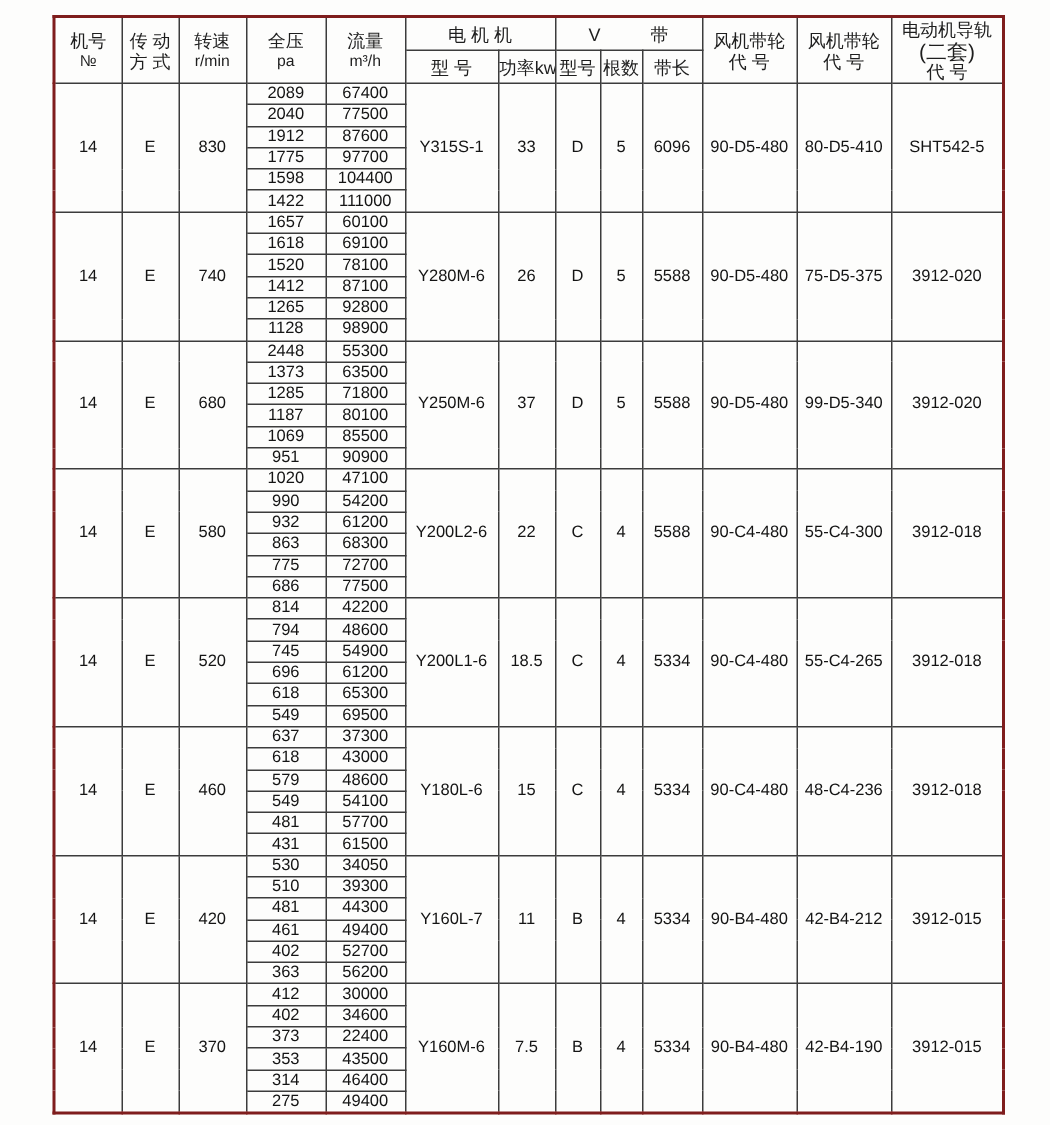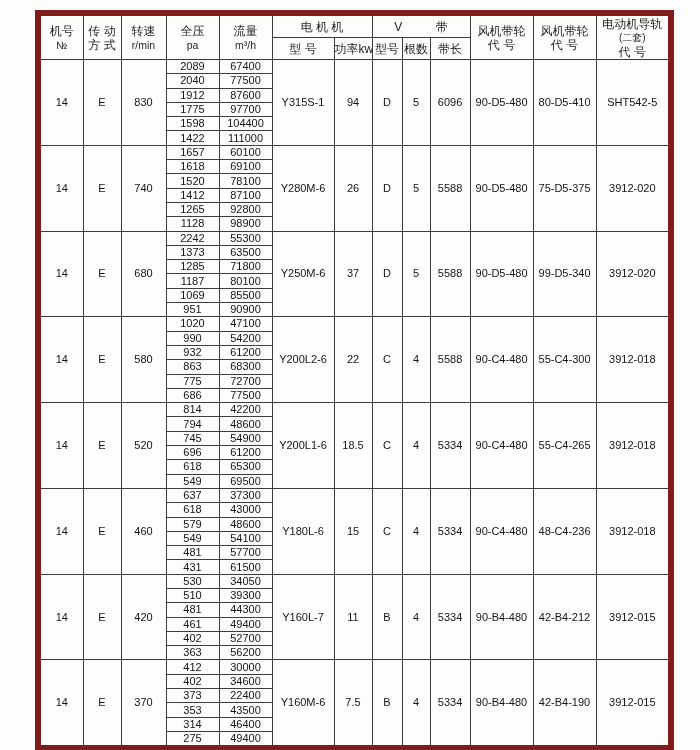--- a/index.html
+++ b/index.html
@@ -9,21 +9,21 @@
     font-family:"Liberation Sans","DejaVu Sans",sans-serif;
     color:#1e1e1e;
     position:relative;
     overflow:hidden;
   }
   table.spec{
     position:absolute;left:35px;top:10px;
     width:633px;
     border-collapse:collapse;
     table-layout:fixed;
-    border:6px solid #7f1d1d;
+    border:2px solid #7f1d1d;
   }
   .spec th,.spec td{
     border:1px solid #3c3c3c;
     text-align:center;
     vertical-align:middle;
     padding:0;
     font-weight:normal;
     overflow:hidden;
     white-space:nowrap;
   }
@@ -34,21 +34,21 @@
   }
   .spec thead th .sub{font-size:10.5px;}
   .spec tbody td{
     font-size:11px;
     height:13.3px;
     line-height:13px;
     color:#141414;
   }
   th.vbelt-group span{word-spacing:30px;}
   th.rail-head{font-size:10.5px;line-height:12px;}
-  th.rail-head .l2{font-size:10px;text-align:center;}
+  th.rail-head .l2{font-size:14px;text-align:center;}
   .hdr2{line-height:13px;}
 </style>
 </head>
 <body>
 
 <table class="spec">
   <colgroup>
     <col style="width:45px">
       <col style="width:38px">
       <col style="width:45px">
@@ -112,21 +112,21 @@
     </tr>
   </thead>
   <tbody id="spec-body">
       <tr>
         <td rowspan="6">14</td>
         <td rowspan="6">E</td>
         <td rowspan="6">830</td>
         <td>2089</td>
         <td>67400</td>
         <td rowspan="6">Y315S-1</td>
-        <td rowspan="6">94</td>
+        <td rowspan="6">33</td>
         <td rowspan="6">D</td>
         <td rowspan="6">5</td>
         <td rowspan="6">6096</td>
         <td rowspan="6">90-D5-480</td>
         <td rowspan="6">80-D5-410</td>
         <td rowspan="6">SHT542-5</td>
       </tr>
       <tr>
         <td>2040</td>
         <td>77500</td>
@@ -179,21 +179,21 @@
         <td>92800</td>
       </tr>
       <tr>
         <td>1128</td>
         <td>98900</td>
       </tr>
       <tr>
         <td rowspan="6">14</td>
         <td rowspan="6">E</td>
         <td rowspan="6">680</td>
-        <td>2242</td>
+        <td>2448</td>
         <td>55300</td>
         <td rowspan="6">Y250M-6</td>
         <td rowspan="6">37</td>
         <td rowspan="6">D</td>
         <td rowspan="6">5</td>
         <td rowspan="6">5588</td>
         <td rowspan="6">90-D5-480</td>
         <td rowspan="6">99-D5-340</td>
         <td rowspan="6">3912-020</td>
       </tr>

